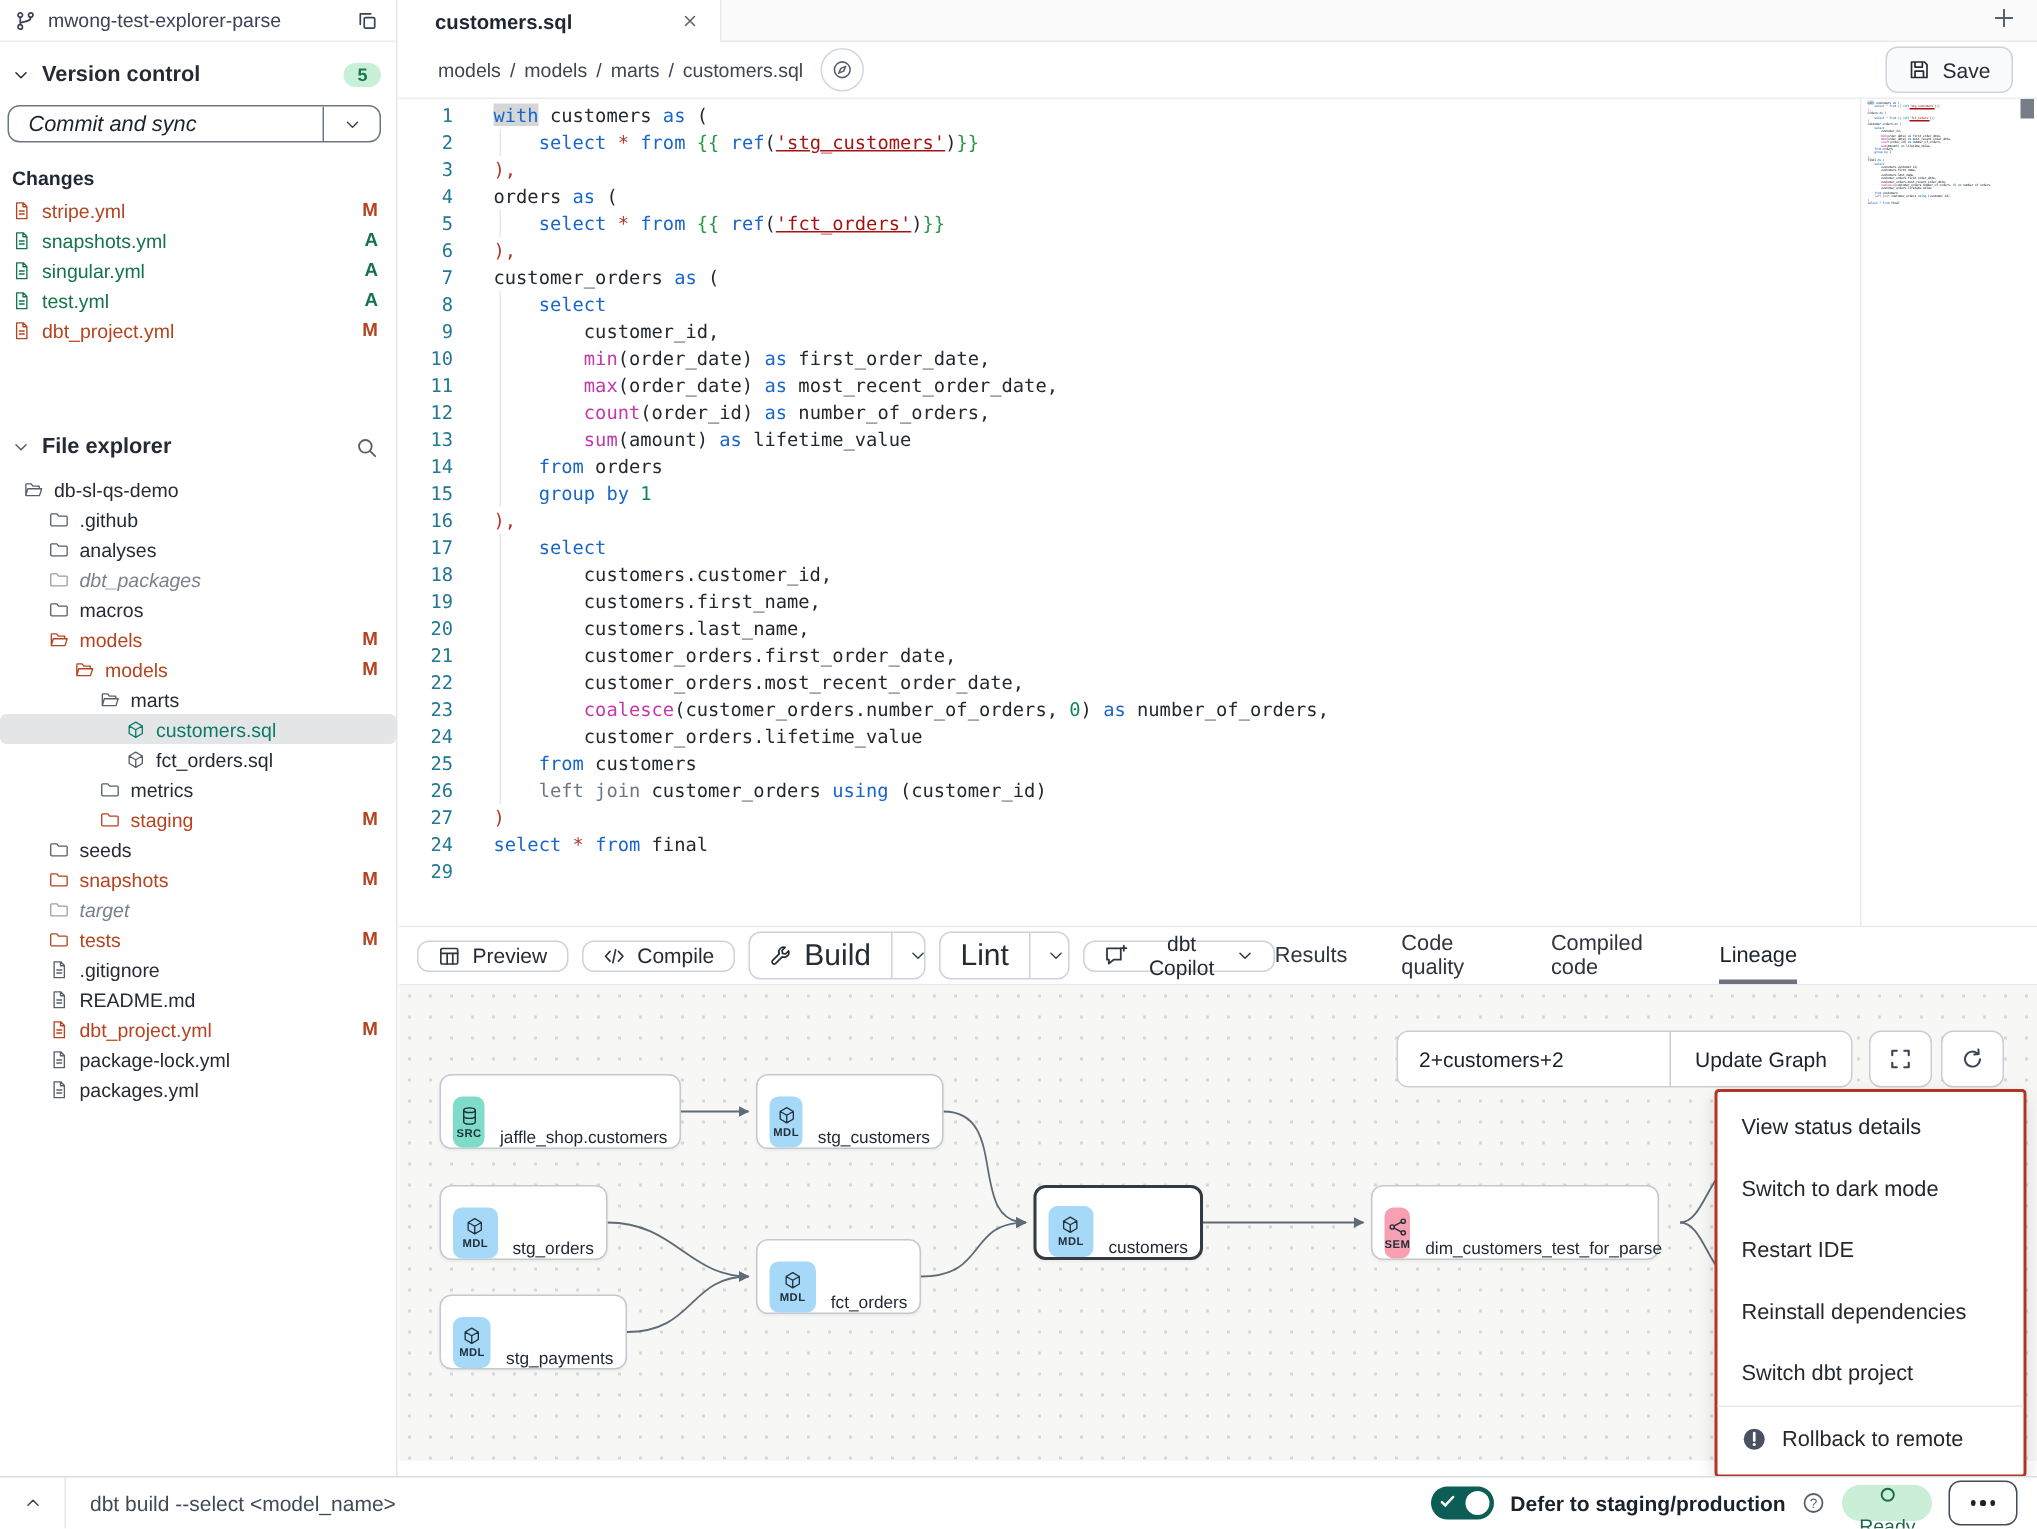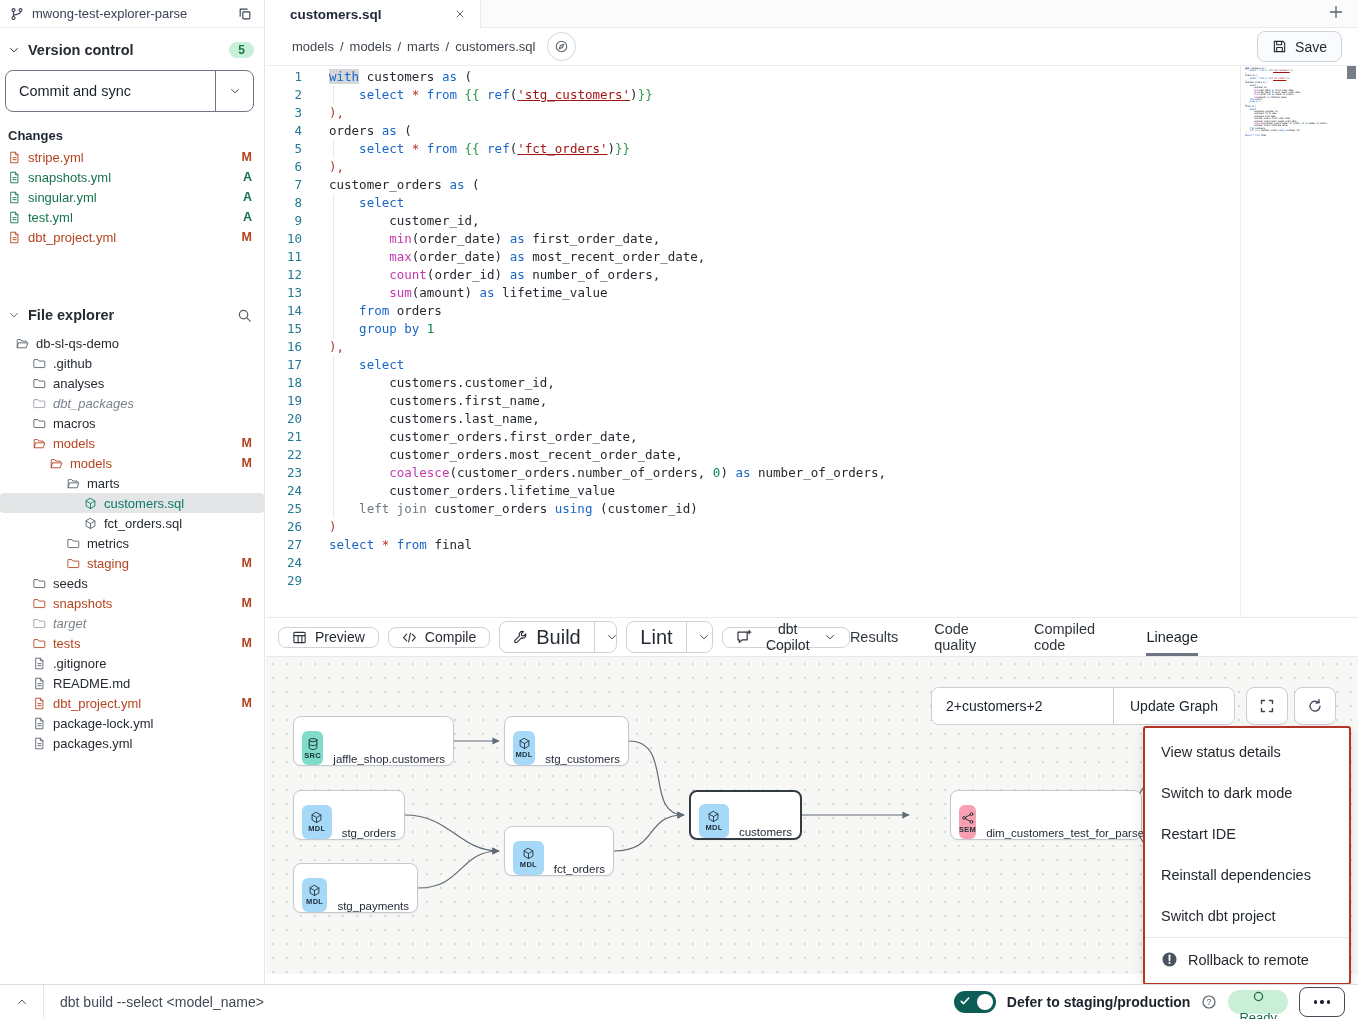--- a/index.html
+++ b/index.html
@@ -13,21 +13,21 @@
   #sidebar { position:absolute; left:0; top:0; width:265px; height:984px; border-right:1px solid #e4e6e9; background:#fff; }
   #main { position:absolute; left:266px; top:0; right:0; height:984px; }
   #statusbar { position:absolute; left:0; top:984px; width:1358px; height:35px; border-top:1px solid #dadde1; background:#fff; display:flex; align-items:center; }
 
   
   .sb-top { height:28px; display:flex; align-items:center; gap:8px; padding:0 12px 0 10px; border-bottom:1px solid #ebedef; color:#3a4254; font-size:13px; }
   .sb-top .branch-name { flex:1; white-space:nowrap; overflow:hidden; }
   .vc-head { display:flex; align-items:center; gap:8px; padding:14px 10px 10px 8px; }
   .vc-head .ttl { font-weight:bold; font-size:14.5px; flex:1; }
   .badge-pill { background:#c8f0d8; color:#177a4c; font-size:12px; font-weight:bold; border-radius:999px; padding:1px 9px; }
-  .commit-btn { display:flex; margin:2px 10px 0 5px; height:42px; border:1px solid #6f7683; border-radius:8px; background:#fff; overflow:hidden; }
+  .commit-btn { display:flex; margin:2px 10px 0 5px; height:25px; border:1px solid #6f7683; border-radius:8px; background:#fff; overflow:hidden;font-style:italic; }
   .commit-btn .main-part { flex:1; display:flex; align-items:center; padding-left:13px; font-size:14.5px; color:#1b222c; cursor:pointer; }
   .commit-btn .arrow-part { width:38px; display:flex; align-items:center; justify-content:center; border-left:1px solid #6f7683; color:#3a4254; cursor:pointer; }
   .changes-label { font-weight:bold; font-size:13px; color:#1f2733; padding:16px 0 4px 8px; }
   .chg-row { display:flex; align-items:center; gap:7px; height:20px; padding:0 12px 0 8px; font-size:13px; cursor:pointer; }
   .chg-row .nm { flex:1; white-space:nowrap; }
   .chg-row .st { font-weight:bold; font-size:12.5px; }
   .c-mod { color:#b5431f; } .c-add { color:#15734c; }
 
   .fx-head { display:flex; align-items:center; gap:8px; padding:60px 12px 10px 8px; }
   .fx-head .ttl { font-weight:bold; font-size:14.5px; flex:1; }
@@ -492,20 +492,21 @@
           <div class="code-line"><i class="guide"></i><span class="tk-t">    </span><span class="tk-k">group by</span><span class="tk-t"> </span><span class="tk-n">1</span></div>
           <div class="code-line"><span class="tk-r">),</span></div>
           <div class="code-line"><i class="guide"></i><span class="tk-t">    </span><span class="tk-k">select</span></div>
           <div class="code-line"><i class="guide"></i><span class="tk-t">        customers.customer_id,</span></div>
           <div class="code-line"><i class="guide"></i><span class="tk-t">        customers.first_name,</span></div>
           <div class="code-line"><i class="guide"></i><span class="tk-t">        customers.last_name,</span></div>
           <div class="code-line"><i class="guide"></i><span class="tk-t">        customer_orders.first_order_date,</span></div>
           <div class="code-line"><i class="guide"></i><span class="tk-t">        customer_orders.most_recent_order_date,</span></div>
           <div class="code-line"><i class="guide"></i><span class="tk-t">        </span><span class="tk-f">coalesce</span><span class="tk-t">(customer_orders.number_of_orders, </span><span class="tk-n">0</span><span class="tk-t">) </span><span class="tk-k">as</span><span class="tk-t"> number_of_orders,</span></div>
           <div class="code-line"><i class="guide"></i><span class="tk-t">        customer_orders.lifetime_value</span></div>
+          <div class="code-line"><i class="guide"></i><span class="tk-t">    </span><span class="tk-k">from</span><span class="tk-t"> customers</span></div>
           <div class="code-line"><i class="guide"></i><span class="tk-t">    </span><span class="tk-g">left join</span><span class="tk-t"> customer_orders </span><span class="tk-k">using</span><span class="tk-t"> (customer_id)</span></div>
           <div class="code-line"><span class="tk-r">)</span></div>
           <div class="code-line"><span class="tk-k">select</span><span class="tk-t"> </span><span class="tk-r">*</span><span class="tk-t"> </span><span class="tk-k">from</span><span class="tk-t"> final</span></div>
         </div>
       <div id="minimap">
         <div id="mm-lines"><div class="code-line mm" style="height: 2.4px; font: 2.2px / 2.4px &quot;DejaVu Sans Mono&quot;, monospace;"><span class="tk-k tk-hl">with</span><span class="tk-t"> customers </span><span class="tk-k">as</span><span class="tk-t"> (</span></div><div class="code-line mm" style="height: 2.4px; font: 2.2px / 2.4px &quot;DejaVu Sans Mono&quot;, monospace;"><span class="tk-t">    </span><span class="tk-k">select</span><span class="tk-t"> </span><span class="tk-r">*</span><span class="tk-t"> </span><span class="tk-k">from</span><span class="tk-t"> </span><span class="tk-j">{{</span><span class="tk-t"> </span><span class="tk-k">ref</span><span class="tk-t">(</span><span class="tk-s">'stg_customers'</span><span class="tk-t">)</span><span class="tk-j">}}</span></div><div class="code-line mm" style="height: 2.4px; font: 2.2px / 2.4px &quot;DejaVu Sans Mono&quot;, monospace;"><span class="tk-r">),</span></div><div class="code-line mm" style="height: 2.4px; font: 2.2px / 2.4px &quot;DejaVu Sans Mono&quot;, monospace;"><span class="tk-t">orders </span><span class="tk-k">as</span><span class="tk-t"> (</span></div><div class="code-line mm" style="height: 2.4px; font: 2.2px / 2.4px &quot;DejaVu Sans Mono&quot;, monospace;"><span class="tk-t">    </span><span class="tk-k">select</span><span class="tk-t"> </span><span class="tk-r">*</span><span class="tk-t"> </span><span class="tk-k">from</span><span class="tk-t"> </span><span class="tk-j">{{</span><span class="tk-t"> </span><span class="tk-k">ref</span><span class="tk-t">(</span><span class="tk-s">'fct_orders'</span><span class="tk-t">)</span><span class="tk-j">}}</span></div><div class="code-line mm" style="height: 2.4px; font: 2.2px / 2.4px &quot;DejaVu Sans Mono&quot;, monospace;"><span class="tk-r">),</span></div><div class="code-line mm" style="height: 2.4px; font: 2.2px / 2.4px &quot;DejaVu Sans Mono&quot;, monospace;"><span class="tk-t">customer_orders </span><span class="tk-k">as</span><span class="tk-t"> (</span></div><div class="code-line mm" style="height: 2.4px; font: 2.2px / 2.4px &quot;DejaVu Sans Mono&quot;, monospace;"><span class="tk-t">    </span><span class="tk-k">select</span></div><div class="code-line mm" style="height: 2.4px; font: 2.2px / 2.4px &quot;DejaVu Sans Mono&quot;, monospace;"><span class="tk-t">        customer_id,</span></div><div class="code-line mm" style="height: 2.4px; font: 2.2px / 2.4px &quot;DejaVu Sans Mono&quot;, monospace;"><span class="tk-t">        </span><span class="tk-f">min</span><span class="tk-t">(order_date) </span><span class="tk-k">as</span><span class="tk-t"> first_order_date,</span></div><div class="code-line mm" style="height: 2.4px; font: 2.2px / 2.4px &quot;DejaVu Sans Mono&quot;, monospace;"><span class="tk-t">        </span><span class="tk-f">max</span><span class="tk-t">(order_date) </span><span class="tk-k">as</span><span class="tk-t"> most_recent_order_date,</span></div><div class="code-line mm" style="height: 2.4px; font: 2.2px / 2.4px &quot;DejaVu Sans Mono&quot;, monospace;"><span class="tk-t">        </span><span class="tk-f">count</span><span class="tk-t">(order_id) </span><span class="tk-k">as</span><span class="tk-t"> number_of_orders,</span></div><div class="code-line mm" style="height: 2.4px; font: 2.2px / 2.4px &quot;DejaVu Sans Mono&quot;, monospace;"><span class="tk-t">        </span><span class="tk-f">sum</span><span class="tk-t">(amount) </span><span class="tk-k">as</span><span class="tk-t"> lifetime_value</span></div><div class="code-line mm" style="height: 2.4px; font: 2.2px / 2.4px &quot;DejaVu Sans Mono&quot;, monospace;"><span class="tk-t">    </span><span class="tk-k">from</span><span class="tk-t"> orders</span></div><div class="code-line mm" style="height: 2.4px; font: 2.2px / 2.4px &quot;DejaVu Sans Mono&quot;, monospace;"><span class="tk-t">    </span><span class="tk-k">group by</span><span class="tk-t"> </span><span class="tk-n">1</span></div><div class="code-line mm" style="height: 2.4px; font: 2.2px / 2.4px &quot;DejaVu Sans Mono&quot;, monospace;"><span class="tk-r">),</span></div><div class="code-line mm" style="height: 2.4px; font: 2.2px / 2.4px &quot;DejaVu Sans Mono&quot;, monospace;"><span class="tk-t">final </span><span class="tk-k">as</span><span class="tk-t"> (</span></div><div class="code-line mm" style="height: 2.4px; font: 2.2px / 2.4px &quot;DejaVu Sans Mono&quot;, monospace;"><span class="tk-t">    </span><span class="tk-k">select</span></div><div class="code-line mm" style="height: 2.4px; font: 2.2px / 2.4px &quot;DejaVu Sans Mono&quot;, monospace;"><span class="tk-t">        customers.customer_id,</span></div><div class="code-line mm" style="height: 2.4px; font: 2.2px / 2.4px &quot;DejaVu Sans Mono&quot;, monospace;"><span class="tk-t">        customers.first_name,</span></div><div class="code-line mm" style="height: 2.4px; font: 2.2px / 2.4px &quot;DejaVu Sans Mono&quot;, monospace;"><span class="tk-t">        customers.last_name,</span></div><div class="code-line mm" style="height: 2.4px; font: 2.2px / 2.4px &quot;DejaVu Sans Mono&quot;, monospace;"><span class="tk-t">        customer_orders.first_order_date,</span></div><div class="code-line mm" style="height: 2.4px; font: 2.2px / 2.4px &quot;DejaVu Sans Mono&quot;, monospace;"><span class="tk-t">        customer_orders.most_recent_order_date,</span></div><div class="code-line mm" style="height: 2.4px; font: 2.2px / 2.4px &quot;DejaVu Sans Mono&quot;, monospace;"><span class="tk-t">        </span><span class="tk-f">coalesce</span><span class="tk-t">(customer_orders.number_of_orders, </span><span class="tk-n">0</span><span class="tk-t">) </span><span class="tk-k">as</span><span class="tk-t"> number_of_orders,</span></div><div class="code-line mm" style="height: 2.4px; font: 2.2px / 2.4px &quot;DejaVu Sans Mono&quot;, monospace;"><span class="tk-t">        customer_orders.lifetime_value</span></div><div class="code-line mm" style="height: 2.4px; font: 2.2px / 2.4px &quot;DejaVu Sans Mono&quot;, monospace;"><span class="tk-t">    </span><span class="tk-k">from</span><span class="tk-t"> customers</span></div><div class="code-line mm" style="height: 2.4px; font: 2.2px / 2.4px &quot;DejaVu Sans Mono&quot;, monospace;"><span class="tk-t">    </span><span class="tk-g">left join</span><span class="tk-t"> customer_orders </span><span class="tk-k">using</span><span class="tk-t"> (customer_id)</span></div><div class="code-line mm" style="height: 2.4px; font: 2.2px / 2.4px &quot;DejaVu Sans Mono&quot;, monospace;"><span class="tk-r">)</span></div><div class="code-line mm" style="height: 2.4px; font: 2.2px / 2.4px &quot;DejaVu Sans Mono&quot;, monospace;"><span class="tk-k">select</span><span class="tk-t"> </span><span class="tk-r">*</span><span class="tk-t"> </span><span class="tk-k">from</span><span class="tk-t"> final</span></div></div>
         <div id="mm-slider"></div>
       </div>
     </div>
 
@@ -643,21 +644,21 @@
    </div>
           <div class="node sel" style="left:423px;top:133px;width:113px">
      <span class="nbadge MDL">
               <svg width="13" height="13" viewBox="0 0 16 16" fill="none" stroke="currentColor" stroke-width="1.3" stroke-linecap="round" stroke-linejoin="round">
                 <path d="M8 1.8l5.4 3.1v6.2L8 14.2l-5.4-3.1V4.9z M2.6 4.9L8 8l5.4-3.1 M8 8v6.2" stroke-width="1.1"></path>
               </svg>
               <em>MDL</em>
             </span>
      <span class="nlabel">customers</span>
    </div>
-          <div class="node " style="left:684px;top:133px;width:192px">
+          <div class="node " style="left:648px;top:133px;width:192px">
      <span class="nbadge SEM">
               <svg width="14" height="14" viewBox="0 0 16 16" fill="none" stroke="currentColor" stroke-width="1.3" stroke-linecap="round" stroke-linejoin="round">
                 <circle cx="3.6" cy="8" r="1.6" stroke-width="1.1"></circle>
                 <circle cx="12" cy="3.6" r="1.6" stroke-width="1.1"></circle>
                 <circle cx="12" cy="12.4" r="1.6" stroke-width="1.1"></circle>
                 <path d="M5.1 7.2l5.4-2.9 M5.1 8.8l5.4 2.9" stroke-width="1.1"></path>
               </svg>
               <em>SEM</em>
             </span>
      <span class="nlabel">dim_customers_test_for_parse</span>

